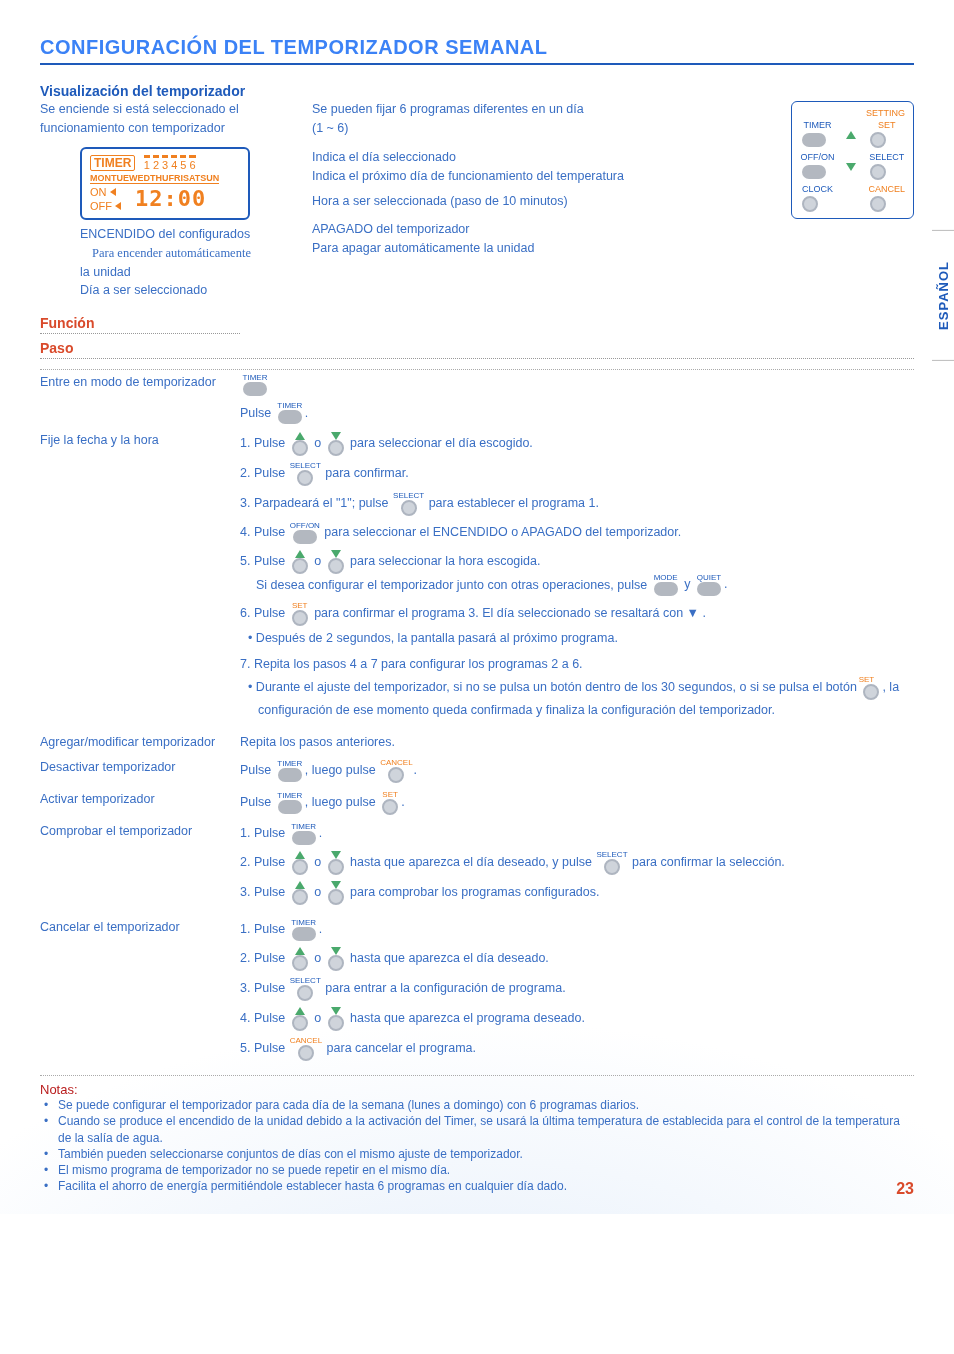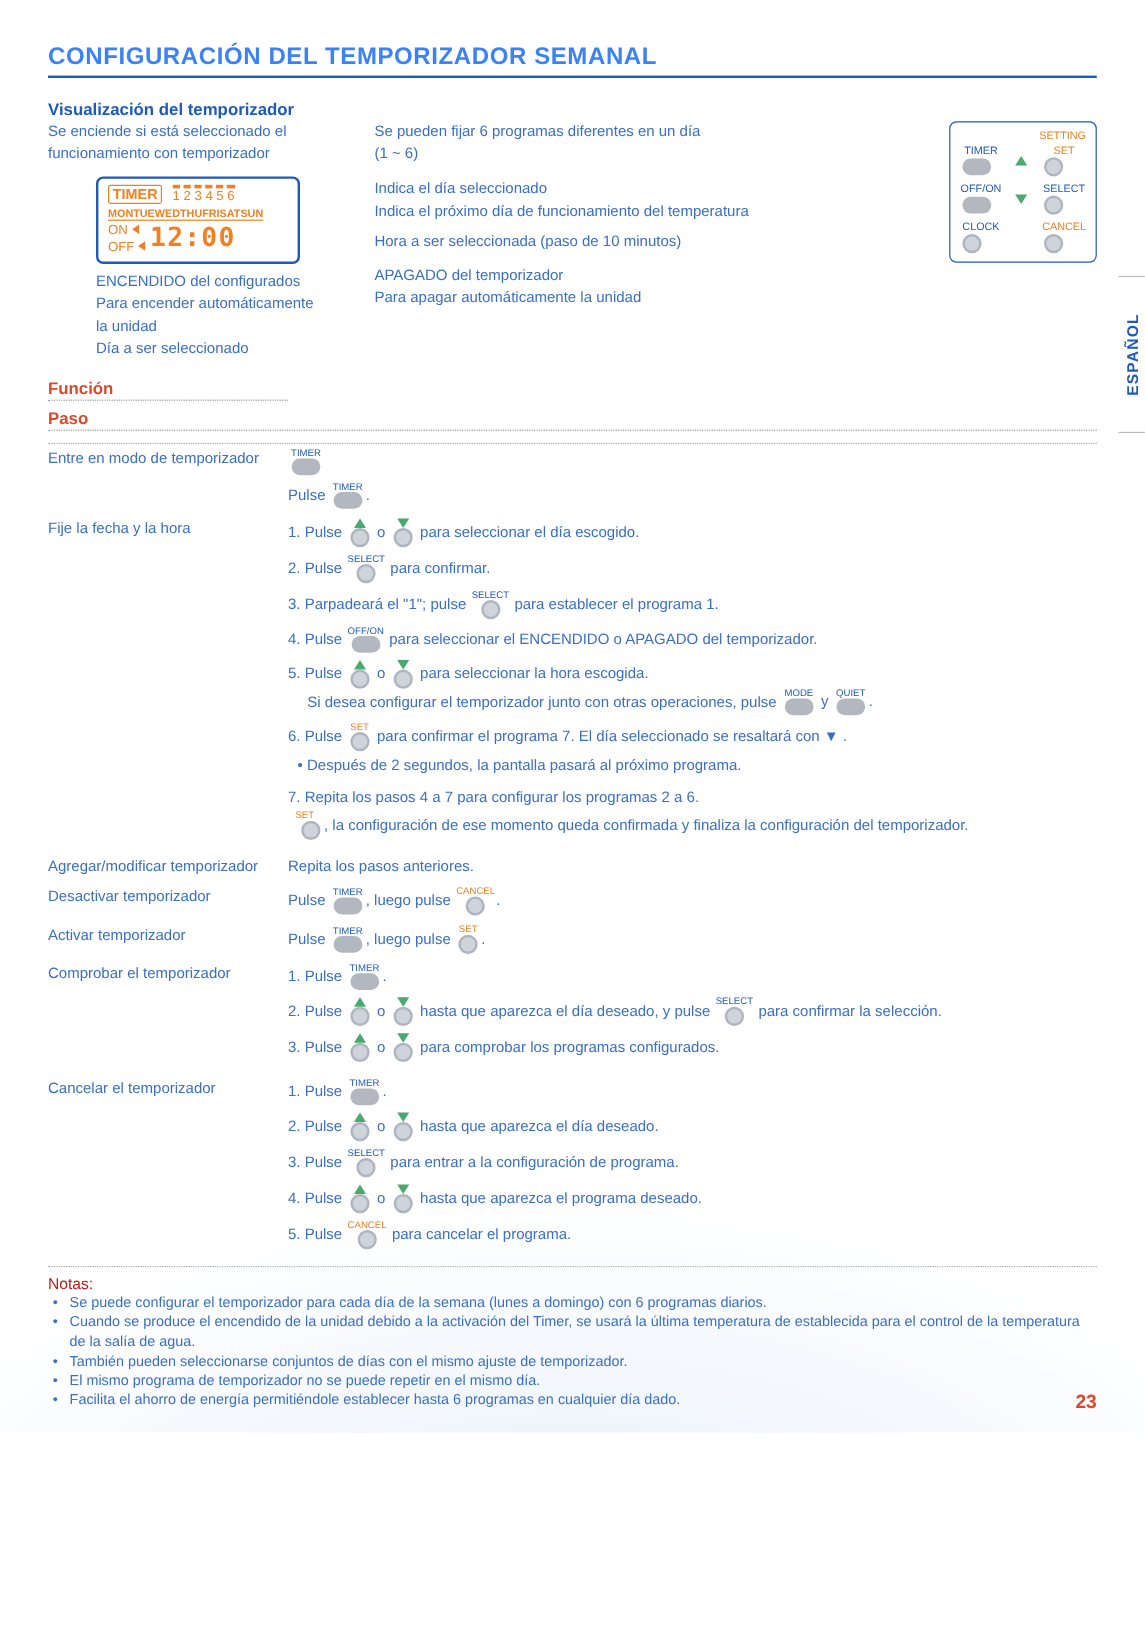--- a/index.html
+++ b/index.html
@@ -30,21 +30,21 @@
   .notes-list li { list-style:none; position:relative; padding-left:4px;}
   .notes-list li:before { content:"•"; position:absolute; left:-10px; color:#3a6fc4;}
   .page-num { position:absolute; right:40px; bottom:16px; color:#d94a2b; font-weight:700; font-size:16px;}
   .side-tab { position:absolute; right:-2px; top:230px; background:#fff; border:1px solid #bbb; border-right:none; padding:30px 4px; writing-mode:vertical-rl; transform:rotate(180deg); font-weight:700; color:#1e5aba; font-size:13px; letter-spacing:1px;}
   .display-box { border:2px solid #1e5aba; border-radius:6px; padding:4px 8px 6px 8px; display:inline-block; min-width:170px; margin-top:4px; position:relative;}
   .disp-timer { color:#f08020; font-size:12px; font-weight:700; border:1px solid #f08020; padding:0 3px; border-radius:2px; display:inline-block; vertical-align:middle;}
   .disp-nums { display:inline-flex; gap:3px; margin-left:4px; vertical-align:middle;}
   .disp-nums span { color:#f08020; font-size:11px; border-top:3px solid #f08020; padding-top:1px;}
   .disp-days { color:#f08020; font-size:9px; letter-spacing:0px; margin-top:2px; display:flex; font-weight:bold;}
   .disp-days span { border-bottom:1px solid #f08020; }
-  .disp-onoff { color:#f08020; font-size:11px; margin-top:2px; display:flex; gap:4px;}
+  .disp-onoff { color:#f08020; font-size:11px; margin-top:2px; display:flex; gap:14px;}
   .disp-time { color:#f08020; font-family:monospace; font-size:22px; font-weight:700; letter-spacing:1px;}
   .disp-tri { display:inline-block;width:0;height:0;border-top:4px solid transparent;border-bottom:4px solid transparent;border-right:6px solid #f08020;}
   .top-grid { display:flex; gap:12px; margin-bottom:14px;}
   .callout-col { flex:1;}
   .callout-line { margin-bottom:2px; }
   .top-right-remote { flex-shrink:0; }
   .oval-btn { display:inline-flex;align-items:center;justify-content:center;width:24px;height:14px;border-radius:8px;background:#b3b8c0;vertical-align:middle;margin:0 2px;}
   .bg-curve { position:absolute; left:0; right:0; bottom:0; height:520px; background:radial-gradient(ellipse 900px 500px at 50% 130%, rgba(200,220,245,0.5) 0%, rgba(255,255,255,0) 70%); z-index:-1; pointer-events:none;}
 </style>
 </head>
@@ -88,21 +88,21 @@
               <div style="display:flex;flex-direction:column;gap:2px;">
                 <span><span>ON</span> <span class="disp-tri"></span></span>
                 <span><span>OFF</span> <span class="disp-tri"></span></span>
               </div>
               <span class="disp-time">12:00</span>
             </div>
           </div>
         </div>
 
         <div class="blue-text callout-line" style="margin-top:6px;margin-left:40px;">ENCENDIDO del configurados</div>
-        <div class="blue-text callout-line" style="margin-left:40px;">Para encender automáticamente</div>
+        <div class="blue-text callout-line" style="margin-left:52px;font-family:Liberation Serif, serif;">Para encender automáticamente</div>
         <div class="blue-text callout-line" style="margin-left:40px;">la unidad</div>
         <div class="blue-text callout-line" style="margin-left:40px;">Día a ser seleccionado</div>
       </div>
 
       <div class="callout-col">
         <div class="blue-text callout-line">Se pueden fijar 6 programas diferentes en un día</div>
         <div class="blue-text callout-line">(1 ~ 6)</div>
         <div style="height:10px;"></div>
         <div class="blue-text callout-line">Indica el día seleccionado</div>
         <div class="blue-text callout-line">Indica el próximo día de funcionamiento del temperatura</div>
@@ -220,26 +220,27 @@
             <span class="tiny-label">QUIET</span>
             <span class="oval-btn"></span>
           </span>.
       </div>
       <div class="step-line">
         <span>6. Pulse</span>
         <span class="inline-icon-stack">
             <span class="tiny-label-orange">SET</span>
             <span class="btn-circle"></span>
           </span>
-        <span>para confirmar el programa 7. El día seleccionado se resaltará con ▼ .</span>
+        <span>para confirmar el programa 3. El día seleccionado se resaltará con ▼ .</span>
         <div class="bullet-indent">• Después de 2 segundos, la pantalla pasará al próximo programa.</div>
       </div>
       <div class="step-line">
         <span>7. Repita los pasos 4 a 7 para configurar los programas 2 a 6.</span>
         <div class="bullet-indent">
+          <span>• Durante el ajuste del temporizador, si no se pulsa un botón dentro de los 30 segundos, o si se pulsa el botón</span>
           <span class="inline-icon-stack">
               <span class="tiny-label-orange">SET</span>
               <span class="btn-circle"></span>
             </span><span>, la configuración de ese momento queda confirmada y finaliza la configuración del temporizador.</span>
         </div>
       </div>
     </div>
   </div>
 
   <div class="row">

